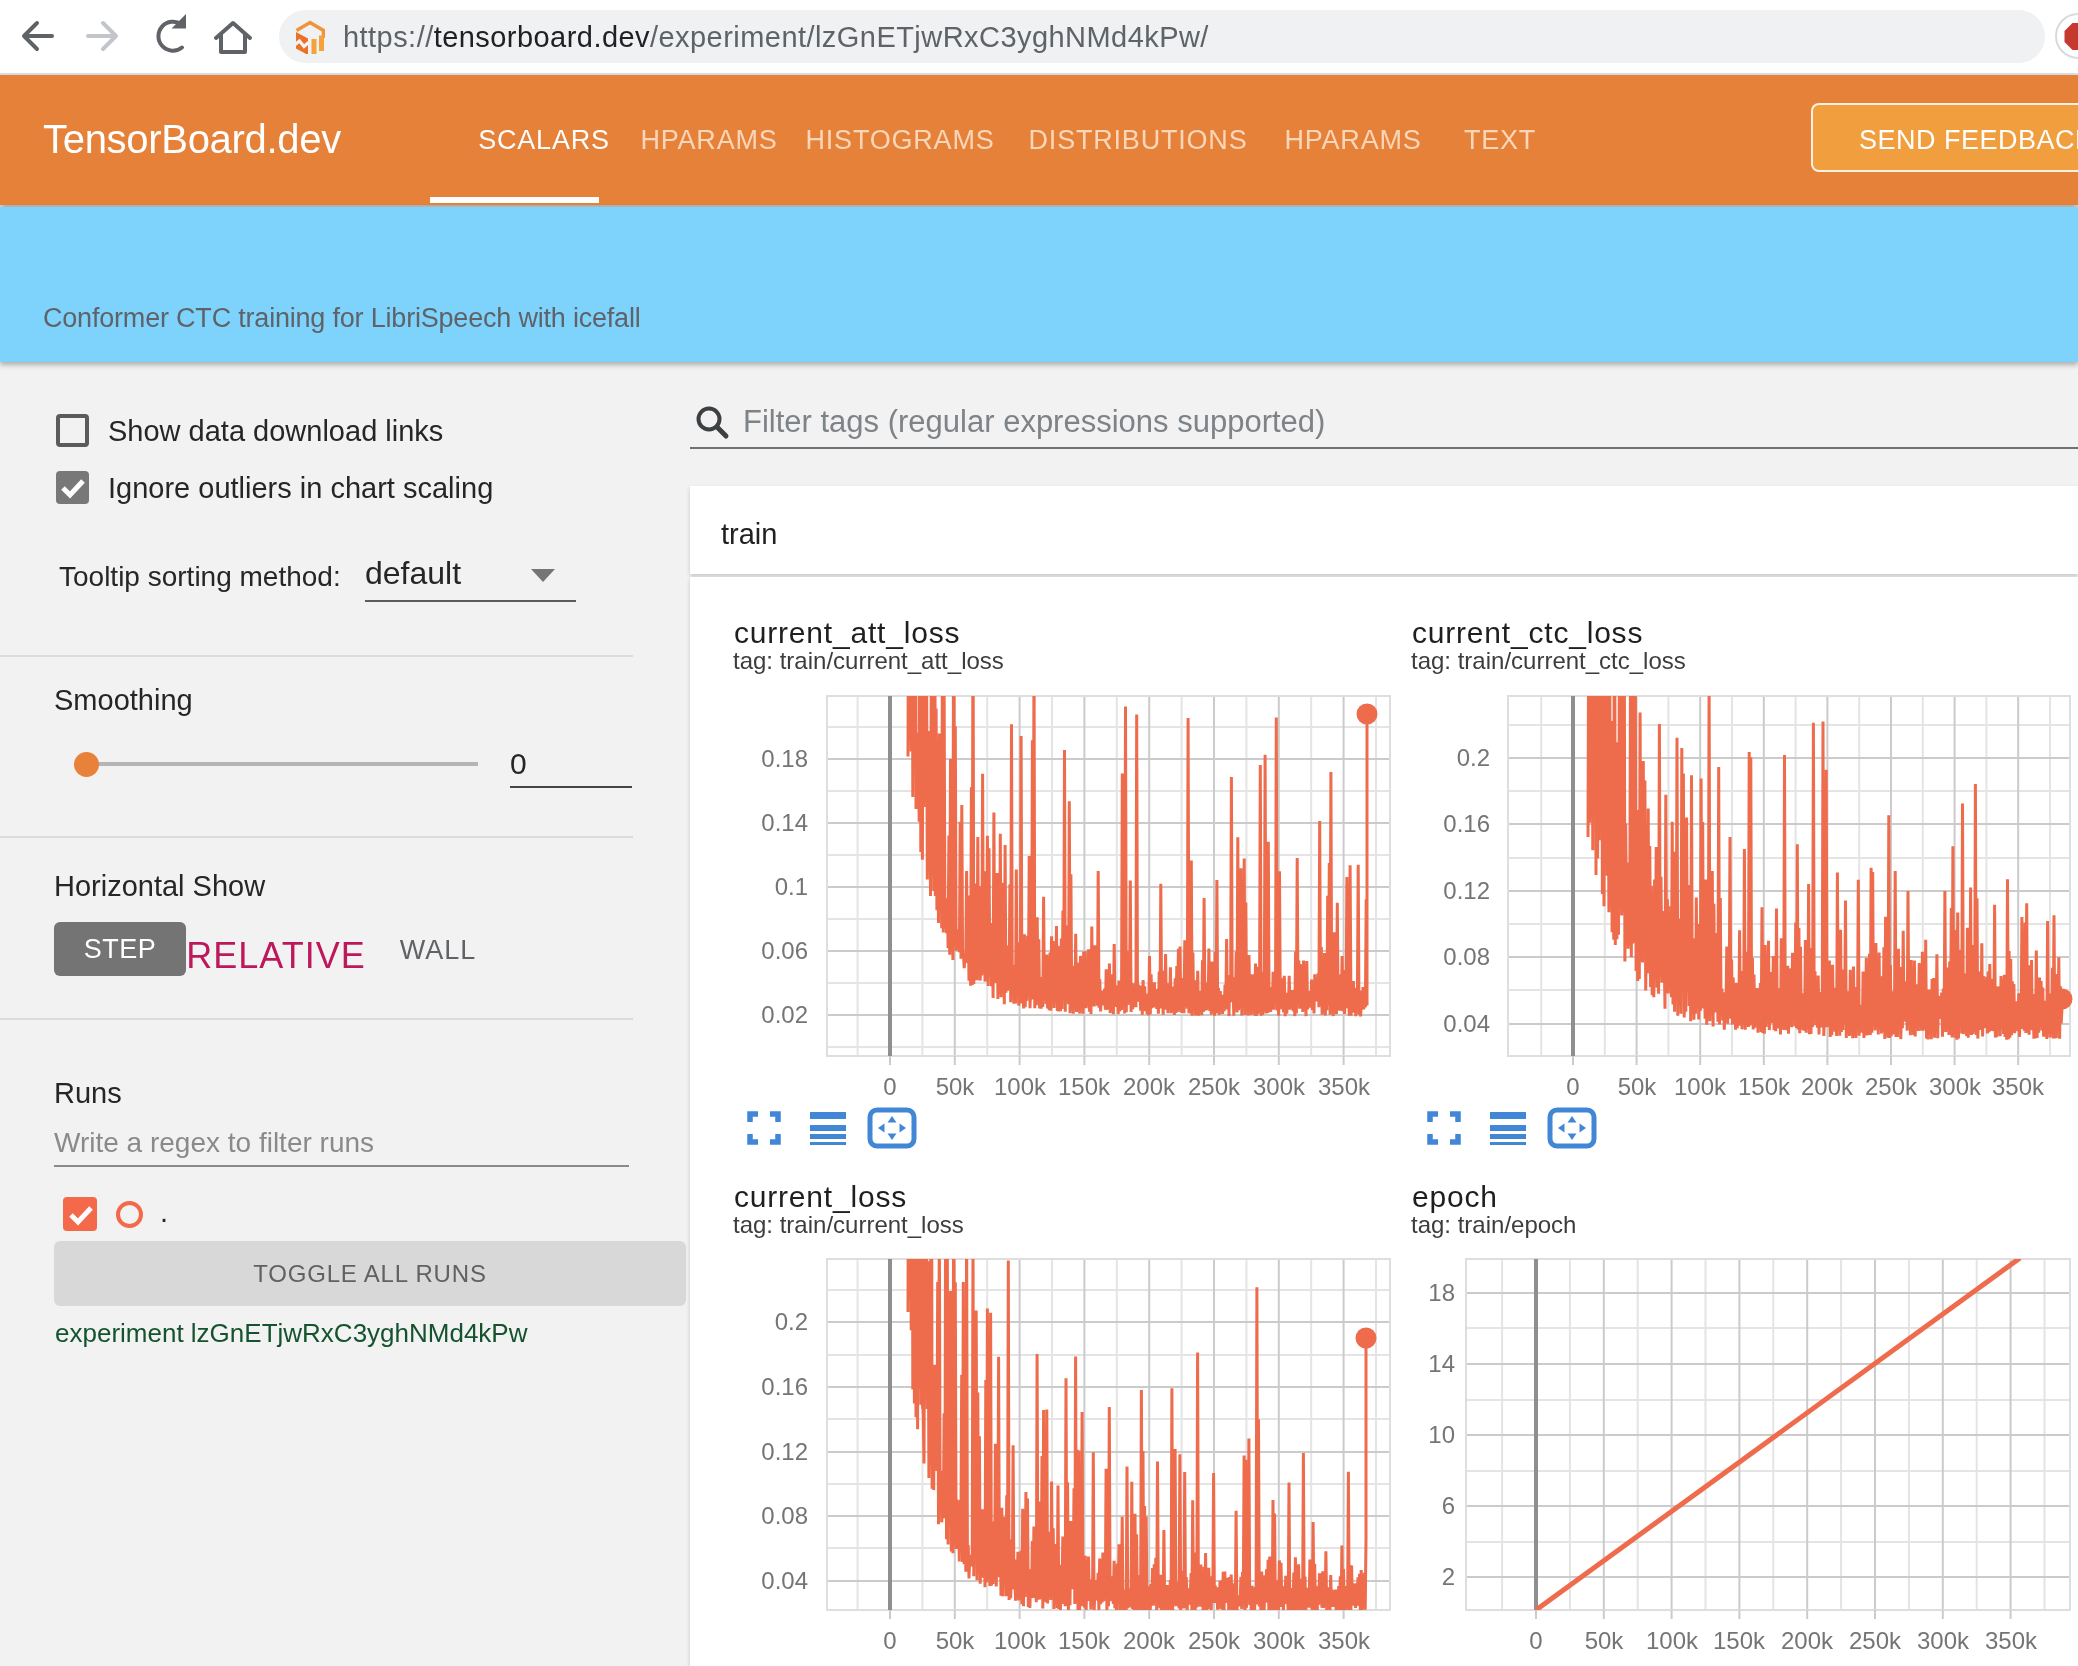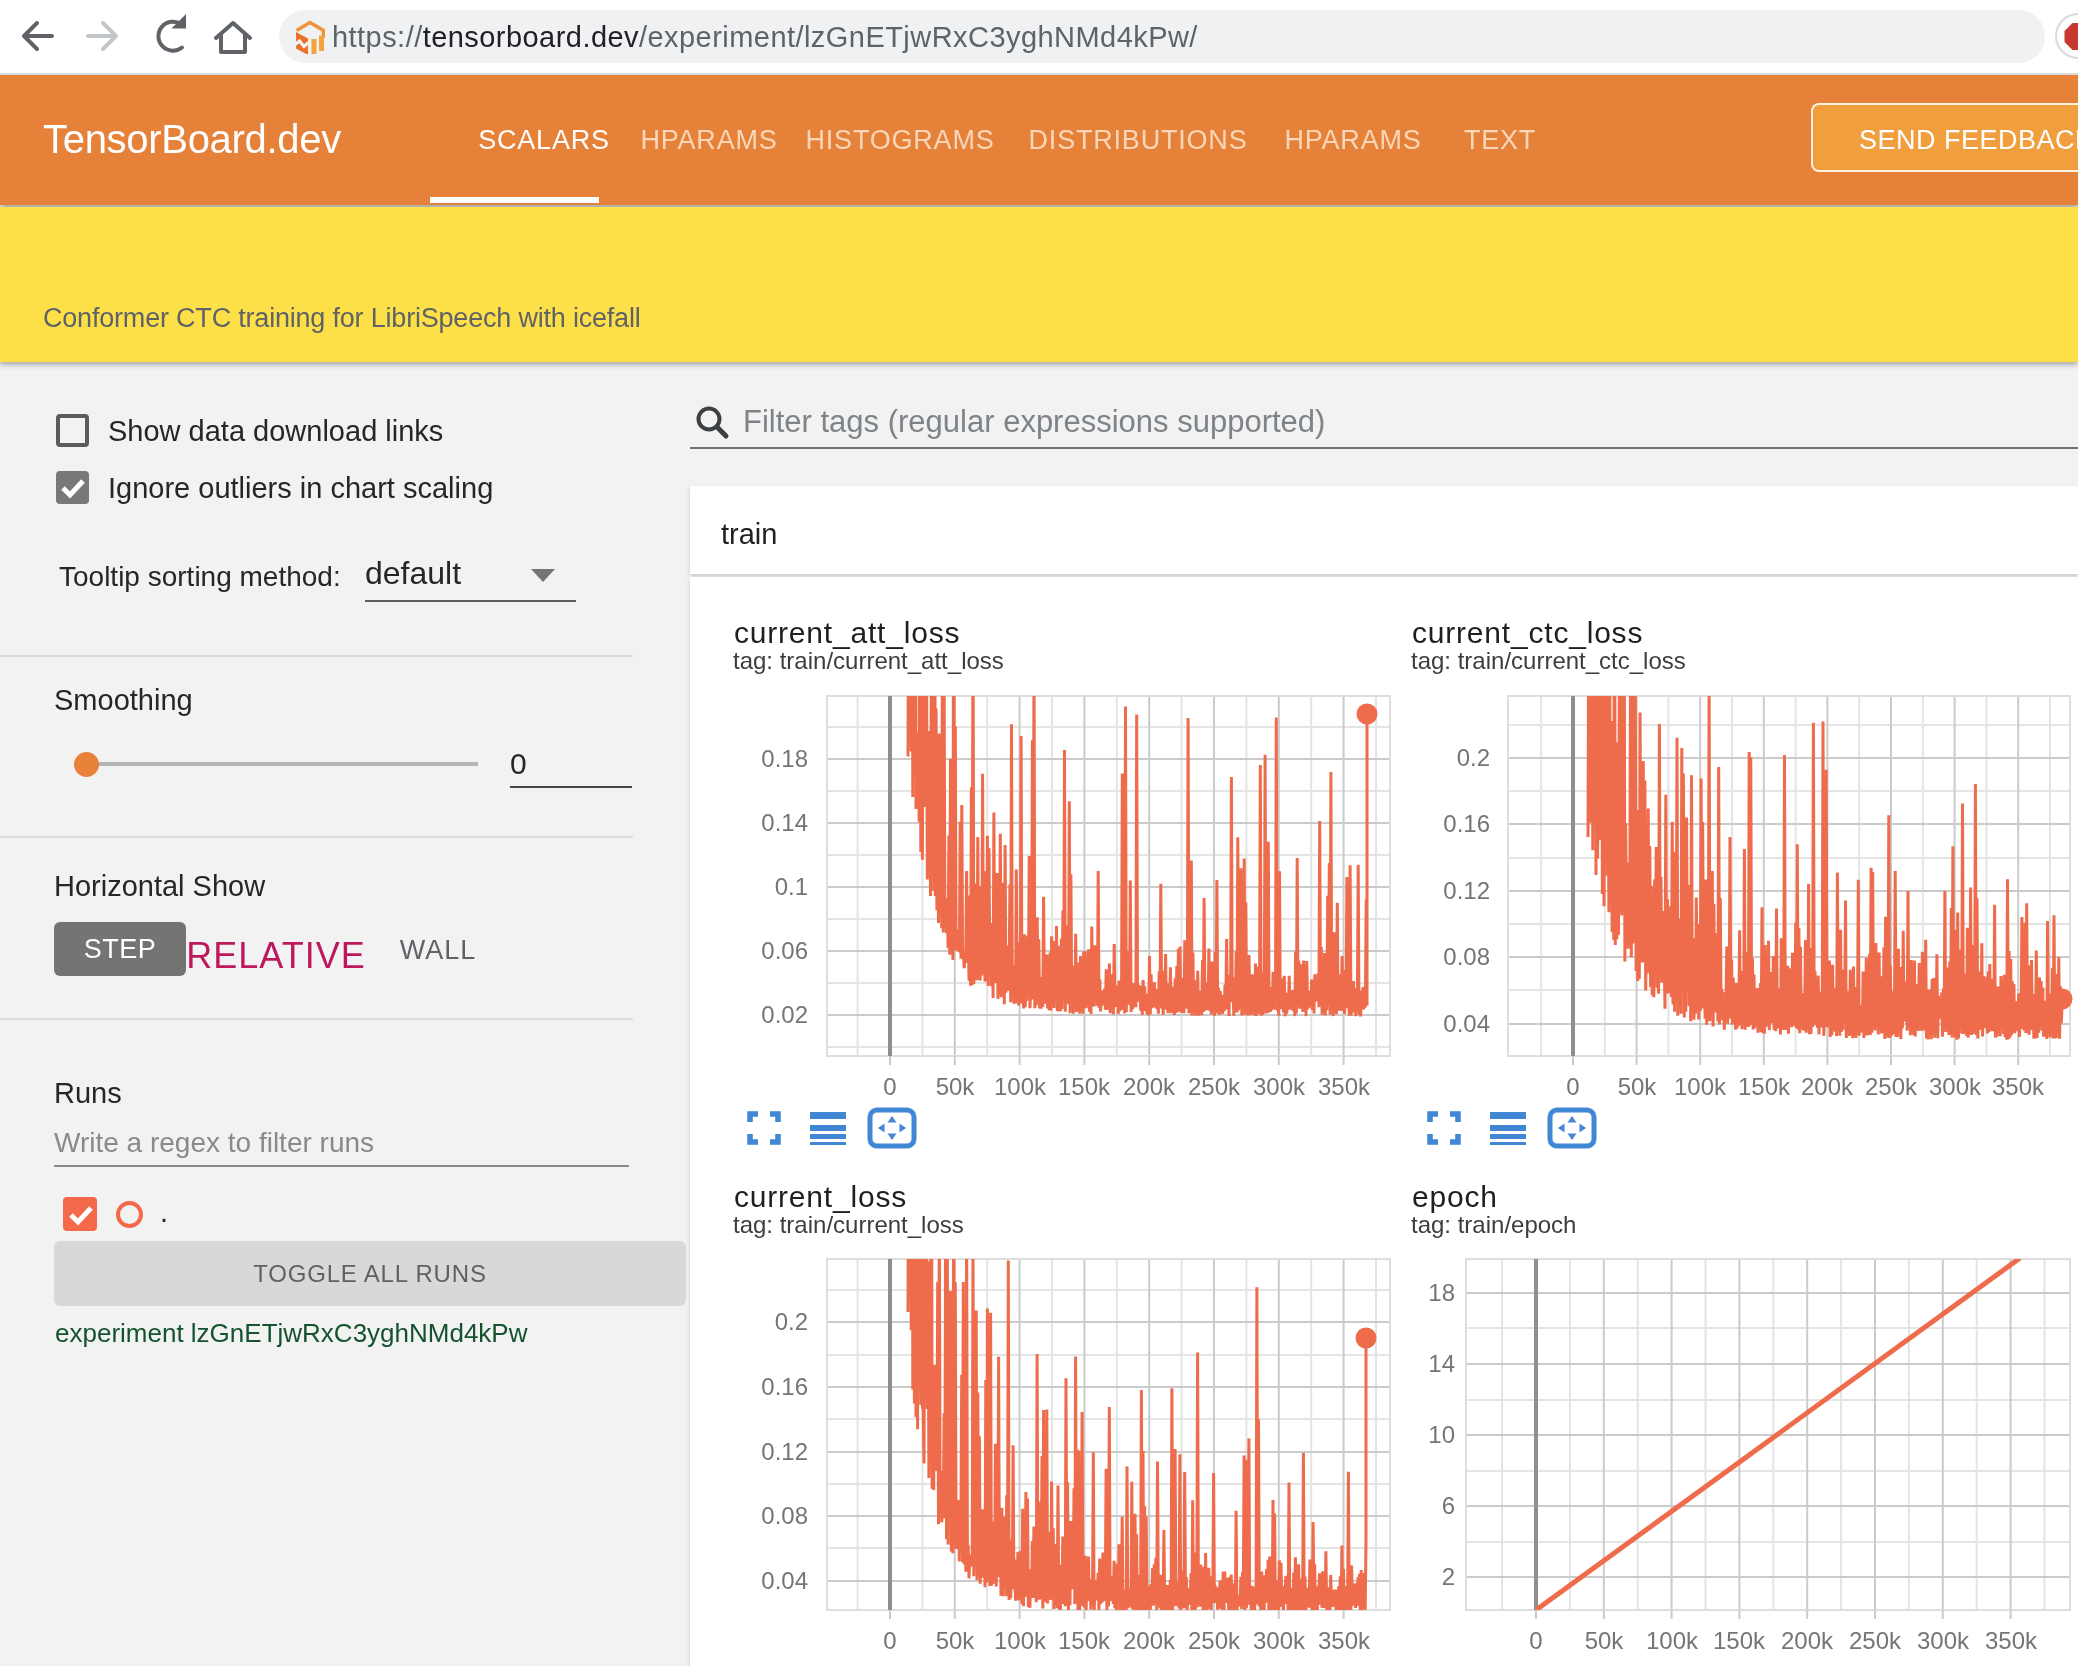--- a/index.html
+++ b/index.html
@@ -1,32 +1,32 @@
 <!DOCTYPE html>
 <html><head><meta charset="utf-8"><style>
 * { margin:0; padding:0; box-sizing:border-box; }
 html,body { width:2078px; height:1666px; overflow:hidden; }
 body { font-family:"Liberation Sans", sans-serif; background:#f2f2f2; }
 .abs { position:absolute; }
 #page { position:relative; width:2078px; height:1666px; overflow:hidden; }
 
 #chrome { left:0; top:0; width:2078px; height:75px; background:#fff; border-bottom:2px solid #dfe1e4; }
 #pill { left:279px; top:10px; width:1766px; height:53px; border-radius:27px; background:#eff1f2; }
-#urltext { left:332px; top:21px; font-size:29px; color:#5f6368; letter-spacing:0.45px; white-space:nowrap; }
+#urltext { left:343px; top:21px; font-size:29px; color:#5f6368; letter-spacing:0.45px; white-space:nowrap; }
 #urltext b { color:#202124; font-weight:normal; }
 
 #hdr { left:0; top:75px; width:2078px; height:130px; background:#e6813a; box-shadow:0 4px 7px rgba(0,0,0,0.32); }
 #logo { left:43px; top:117px; font-size:40px; color:#fff; font-weight:500; letter-spacing:-0.3px; }
 .tab { top:125px; font-size:27px; font-weight:500; letter-spacing:0.8px; color:rgba(255,238,221,0.78); transform:translateX(-50%); white-space:nowrap;margin-left:32px; }
 .tab.on { color:#fff; }
 #tabline { left:430px; top:197px; width:169px; height:6px; background:#fff; }
 #feedback { left:1811px; top:103px; width:310px; height:69px; background:#f09e3e; border:2px solid rgba(255,255,255,0.85); border-radius:8px; }
 #feedback span { position:absolute; left:46px; top:20px; font-size:27px; color:#fff; letter-spacing:0.5px; white-space:nowrap; }
 
-#band { left:0; top:207px; width:2078px; height:155px; background:#fde047; box-shadow:0 3px 5px rgba(0,0,0,0.28); }
+#band { left:0; top:207px; width:2078px; height:155px; background:#7dd3fc; box-shadow:0 3px 5px rgba(0,0,0,0.28); }
 #band span { position:absolute; left:43px; top:96px; font-size:27px; letter-spacing:-0.2px; color:#5f6368; }
 
 .sb { color:#262626; font-size:29px; }
 .divider { left:0; width:633px; height:2px; background:#dcdcdc; }
 .cb { width:33px; height:33px; border-radius:4px; }
 .cb.empty { border:4px solid #5b5b5b; background:transparent; }
 .cb.checked { background:#787878; }
 .cb.orange { background:#f3694a; }
 .gbtn { border-radius:6px; text-align:center; }
 

